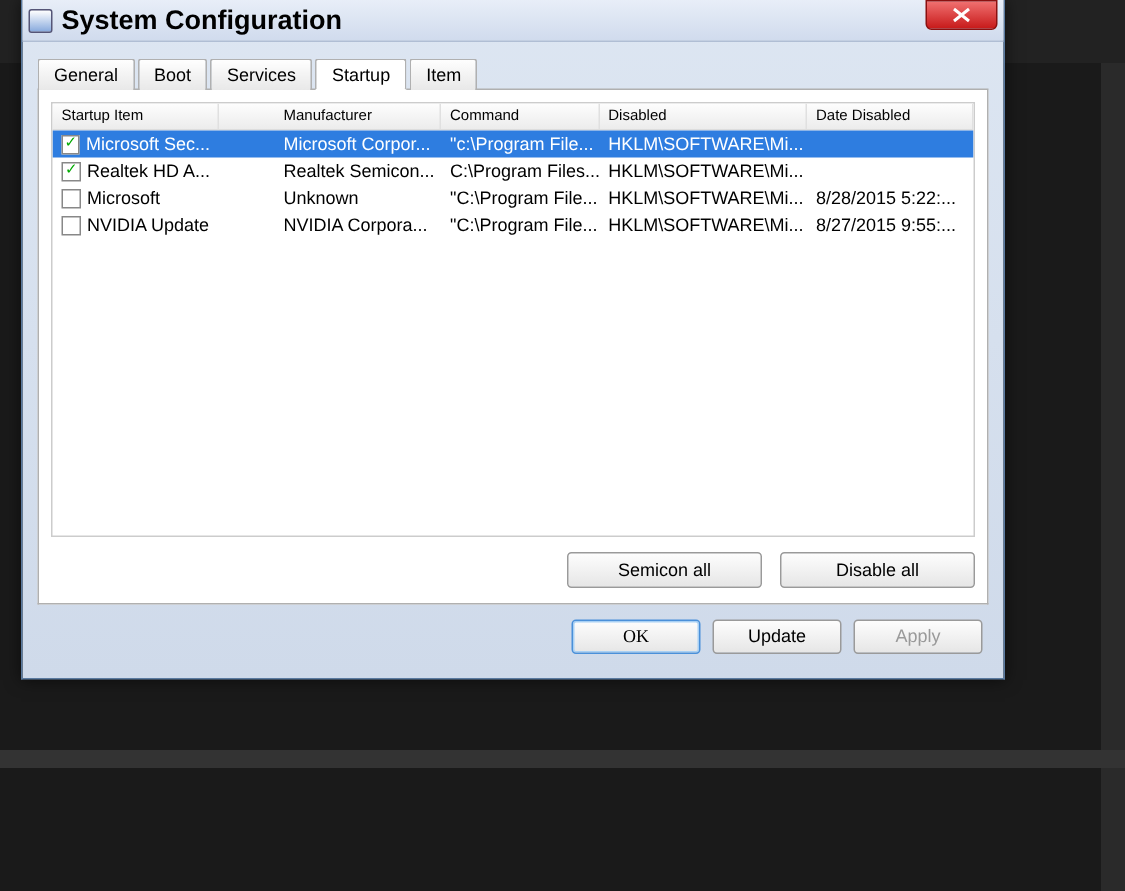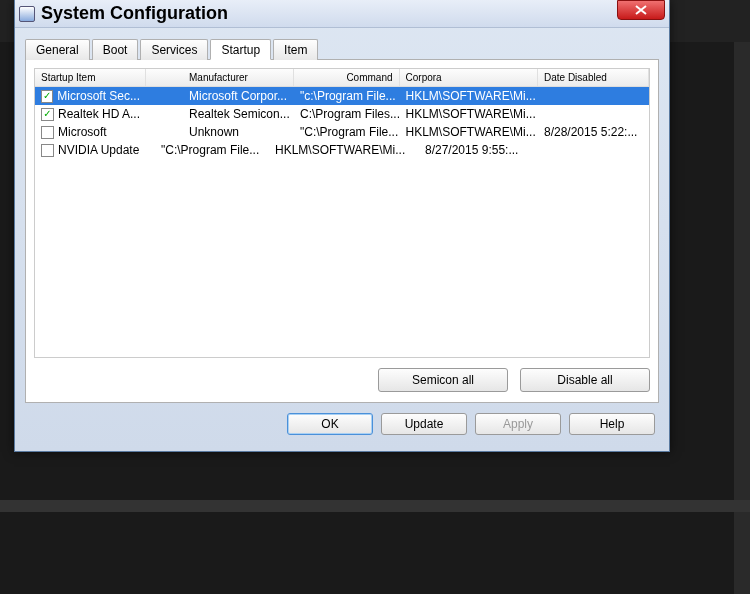--- a/index.html
+++ b/index.html
@@ -32,33 +32,33 @@
   .panel { background:#fff; border:1px solid #b0b0b0; border-top:none; padding:8px; }
 
   .listview { border:1px solid #ccc; background:#fff; height:290px; overflow:hidden; }
   .lv-header { display:flex; background:linear-gradient(#fdfdfd,#ececec); border-bottom:1px solid #ddd; font-size:10px; }
   .lv-header .col { padding:3px 6px; border-right:1px solid #e0e0e0; }
   .lv-row { display:flex; font-size:12px; padding:0; }
   .lv-row.sel { background:#2e7de0; color:#fff; }
   .lv-row .col { padding:2px 6px; white-space:nowrap; overflow:hidden; text-overflow:ellipsis; display:flex; align-items:center;}
   .col-item { width:120px;}
   .col-mfr  { width:120px;margin-left:37px;}
-  .col-cmd  { width:114px;text-align:right;}
+  .col-cmd  { width:114px;}
   .col-loc  { width:150px;}
   .col-date { width:120px;}
   .chk { width:13px; height:13px; background:#fff; border:1px solid #888; margin-right:4px; display:inline-flex; align-items:center; justify-content:center;}
   .chk.checked::after { content:"✓"; font-size:10px; line-height:1; color:#0a0; }
   .lv-row.sel .chk.checked::after { color:#0a0; }
 
   .panel-buttons { display:flex; justify-content:flex-end; gap:12px; padding:10px 0 2px;}
   .btn { min-width:130px; padding:4px 0; text-align:center; border:1px solid #9a9a9a; background:linear-gradient(#fdfdfd,#e6e6e6); border-radius:3px; cursor:default; font-size:12px;}
 
   .dialog-buttons { display:flex; justify-content:flex-end; gap:8px; padding:10px 4px 6px;}
   .dlg-btn { width:86px; padding:3px 0; text-align:center; border:1px solid #9a9a9a; background:linear-gradient(#fdfdfd,#e6e6e6); border-radius:3px; font-size:12px;}
-  .dlg-btn.default { border:1px solid #4a90d9; box-shadow: inset 0 0 0 1px #a8d0f4; }
+  .dlg-btn.default { border:1px solid #4a90d9; box-shadow: inset 0 0 0 1px #a8d0f4; font-family: Liberation Serif, serif; }
   .dlg-btn.disabled { color:#9a9a9a; }
 
 </style>
 </head>
 <body>
 
 <div class="dark-top"></div>
 <div class="dark-right"></div>
 <div class="bg-bar"></div>
 
@@ -83,21 +83,21 @@
       <div class="tab active">Startup</div>
       <div class="tab">Item</div>
     </div>
 
     <div class="panel">
       <div class="listview">
         <div class="lv-header">
           <div class="col col-item">Startup Item</div>
           <div class="col col-mfr">Manufacturer</div>
           <div class="col col-cmd">Command</div>
-          <div class="col col-loc">Corpora</div>
+          <div class="col col-loc">Disabled</div>
           <div class="col col-date">Date Disabled</div>
         </div>
         <div id="rows-container">
             <div class="lv-row sel">
               <div class="col col-item">
                 <span class="chk checked"></span>
                 <span>Microsoft Sec...</span>
               </div>
               <div class="col col-mfr">Microsoft Corpor...</div>
               <div class="col col-cmd">"c:\Program File...</div>
@@ -122,34 +122,34 @@
               <div class="col col-mfr">Unknown</div>
               <div class="col col-cmd">"C:\Program File...</div>
               <div class="col col-loc">HKLM\SOFTWARE\Mi...</div>
               <div class="col col-date">8/28/2015 5:22:...</div>
             </div>
             <div class="lv-row">
               <div class="col col-item">
                 <span class="chk"></span>
                 <span>NVIDIA Update</span>
               </div>
+              <div class="col col-mfr">NVIDIA Corpora...</div>
               <div class="col col-cmd">"C:\Program File...</div>
               <div class="col col-loc">HKLM\SOFTWARE\Mi...</div>
               <div class="col col-date">8/27/2015 9:55:...</div>
             </div>
           </div>
       </div>
 
       <div class="panel-buttons">
         <div class="btn">Semicon all</div>
         <div class="btn">Disable all</div>
       </div>
     </div>
 
     <div class="dialog-buttons">
       <div class="dlg-btn default">OK</div>
       <div class="dlg-btn">Update</div>
       <div class="dlg-btn disabled">Apply</div>
-      <div class="dlg-btn">Help</div>
     </div>
 
   </div>
 </div>
 
 </body></html>

